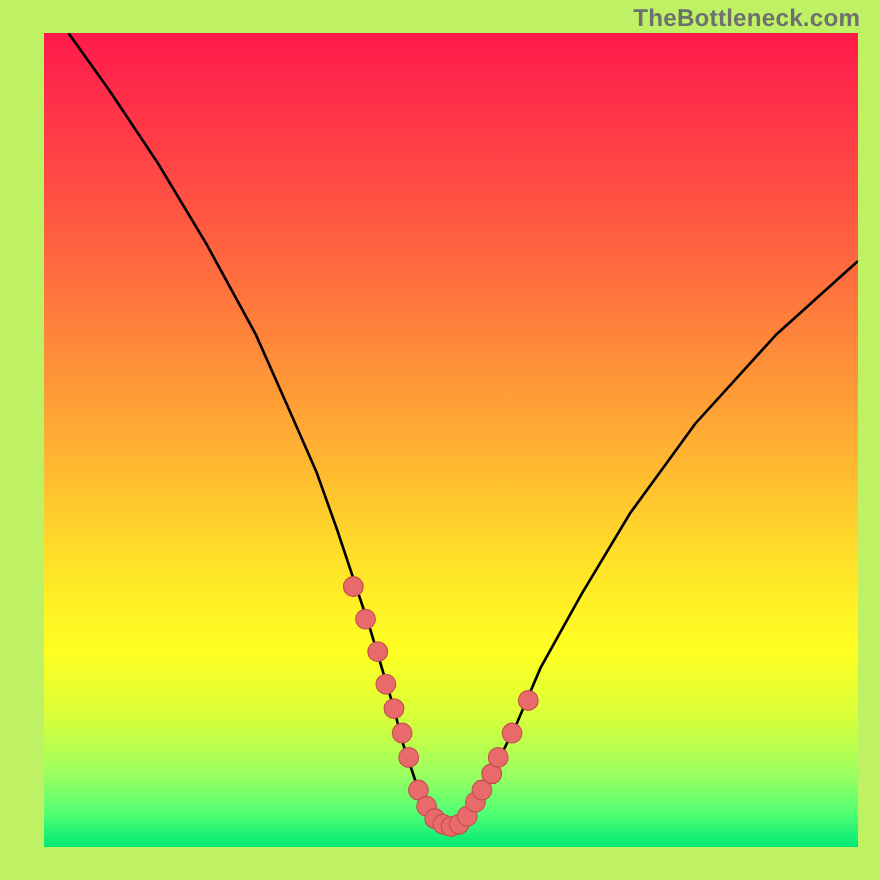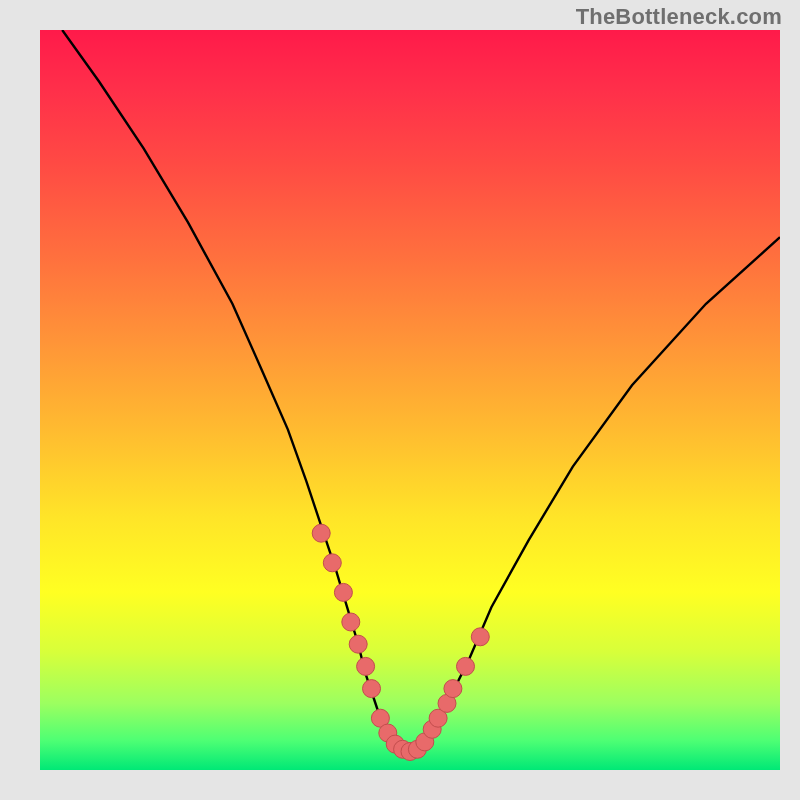--- a/index.html
+++ b/index.html
@@ -10,21 +10,21 @@
     background: #000;
     font-family: Arial, Helvetica, sans-serif;
     overflow: hidden;
   }
   .frame {
     position: absolute;
     left: 0;
     top: 0;
     width: 800px;
     height: 800px;
-    background: #e5e5e5;
+    background: #bef264;
   }
   .plot-area {
     position: absolute;
     left: 40px;
     top: 30px;
     width: 740px;
     height: 740px;
     background: linear-gradient(to bottom,
       #ff1a4a 0%,
       #ff2f4a 8%,

